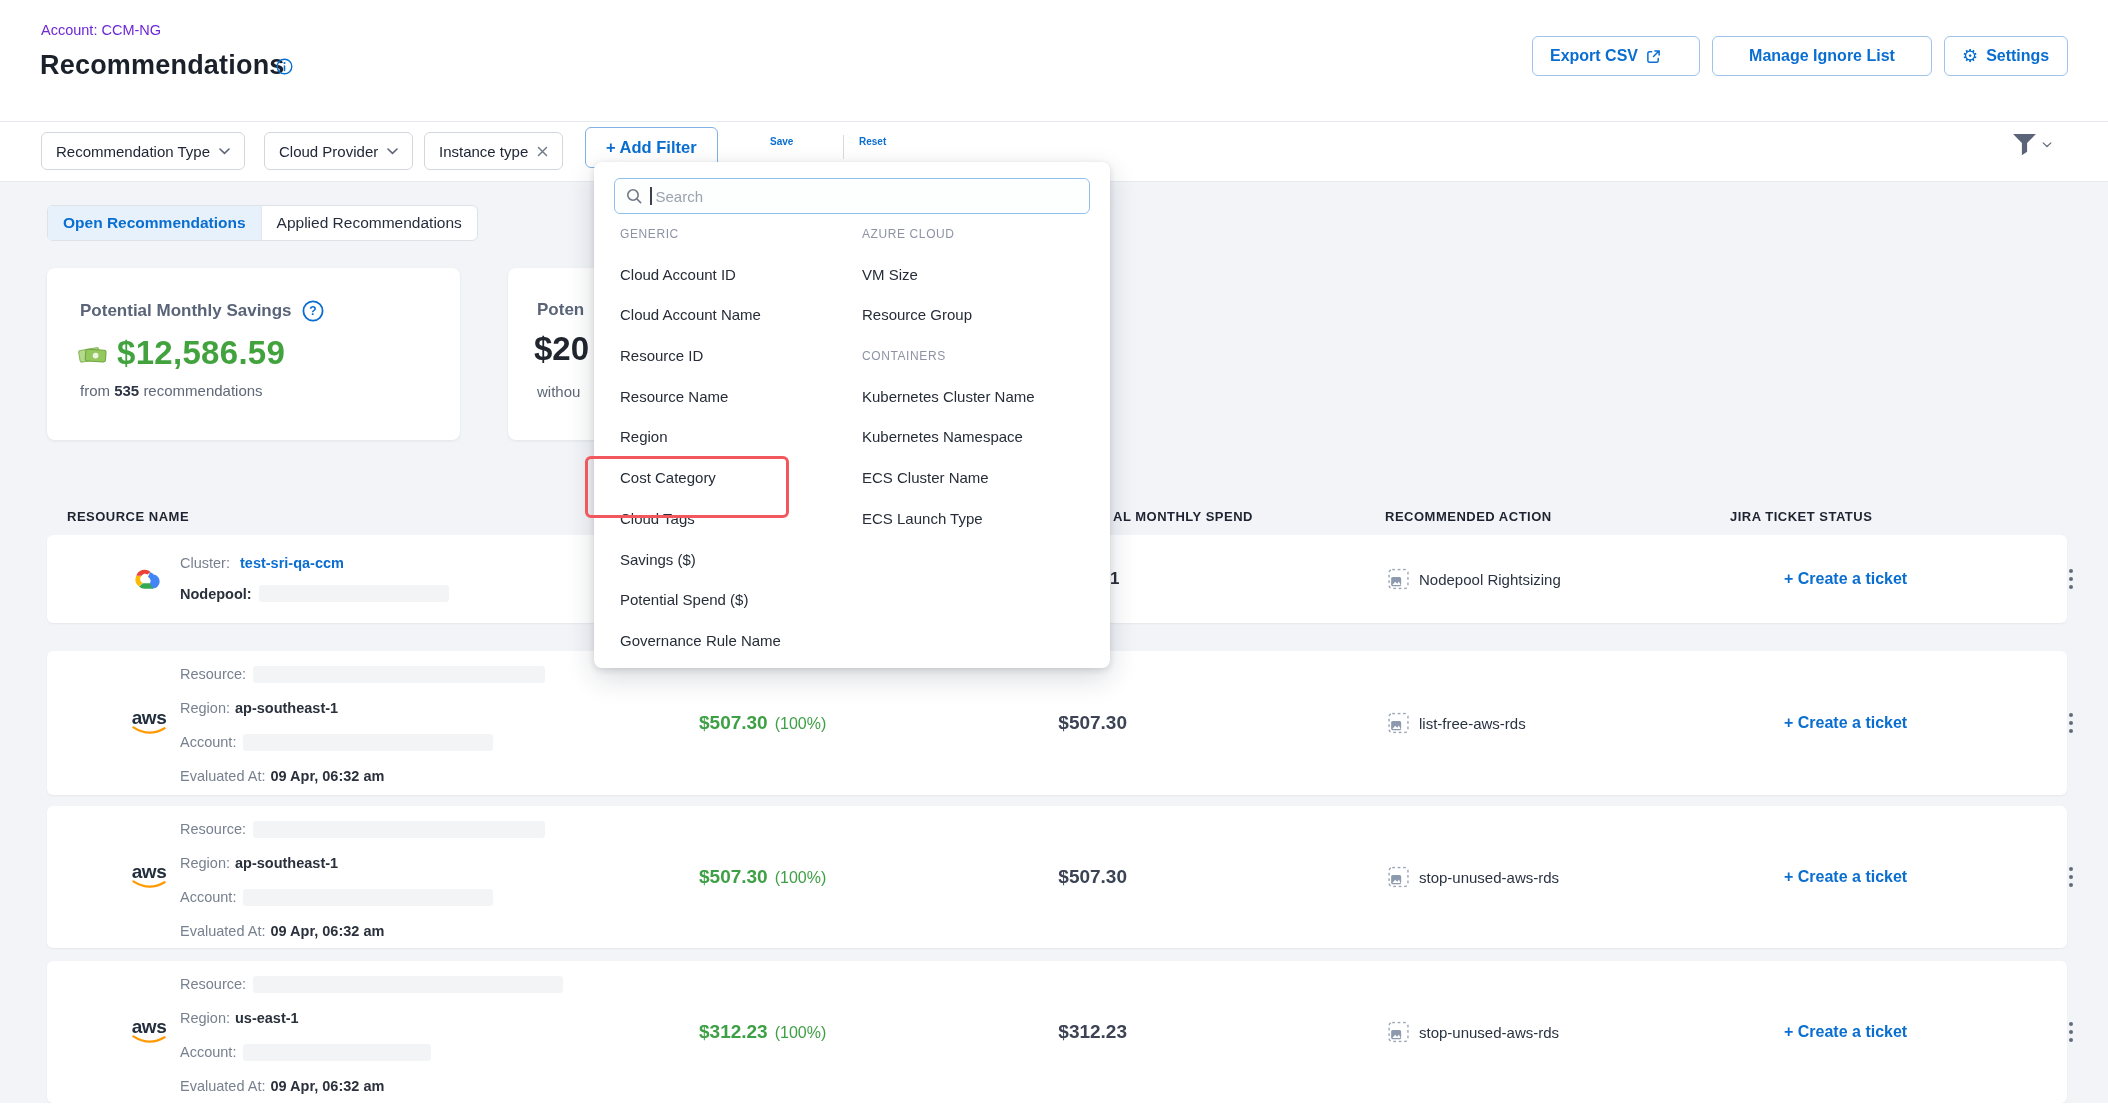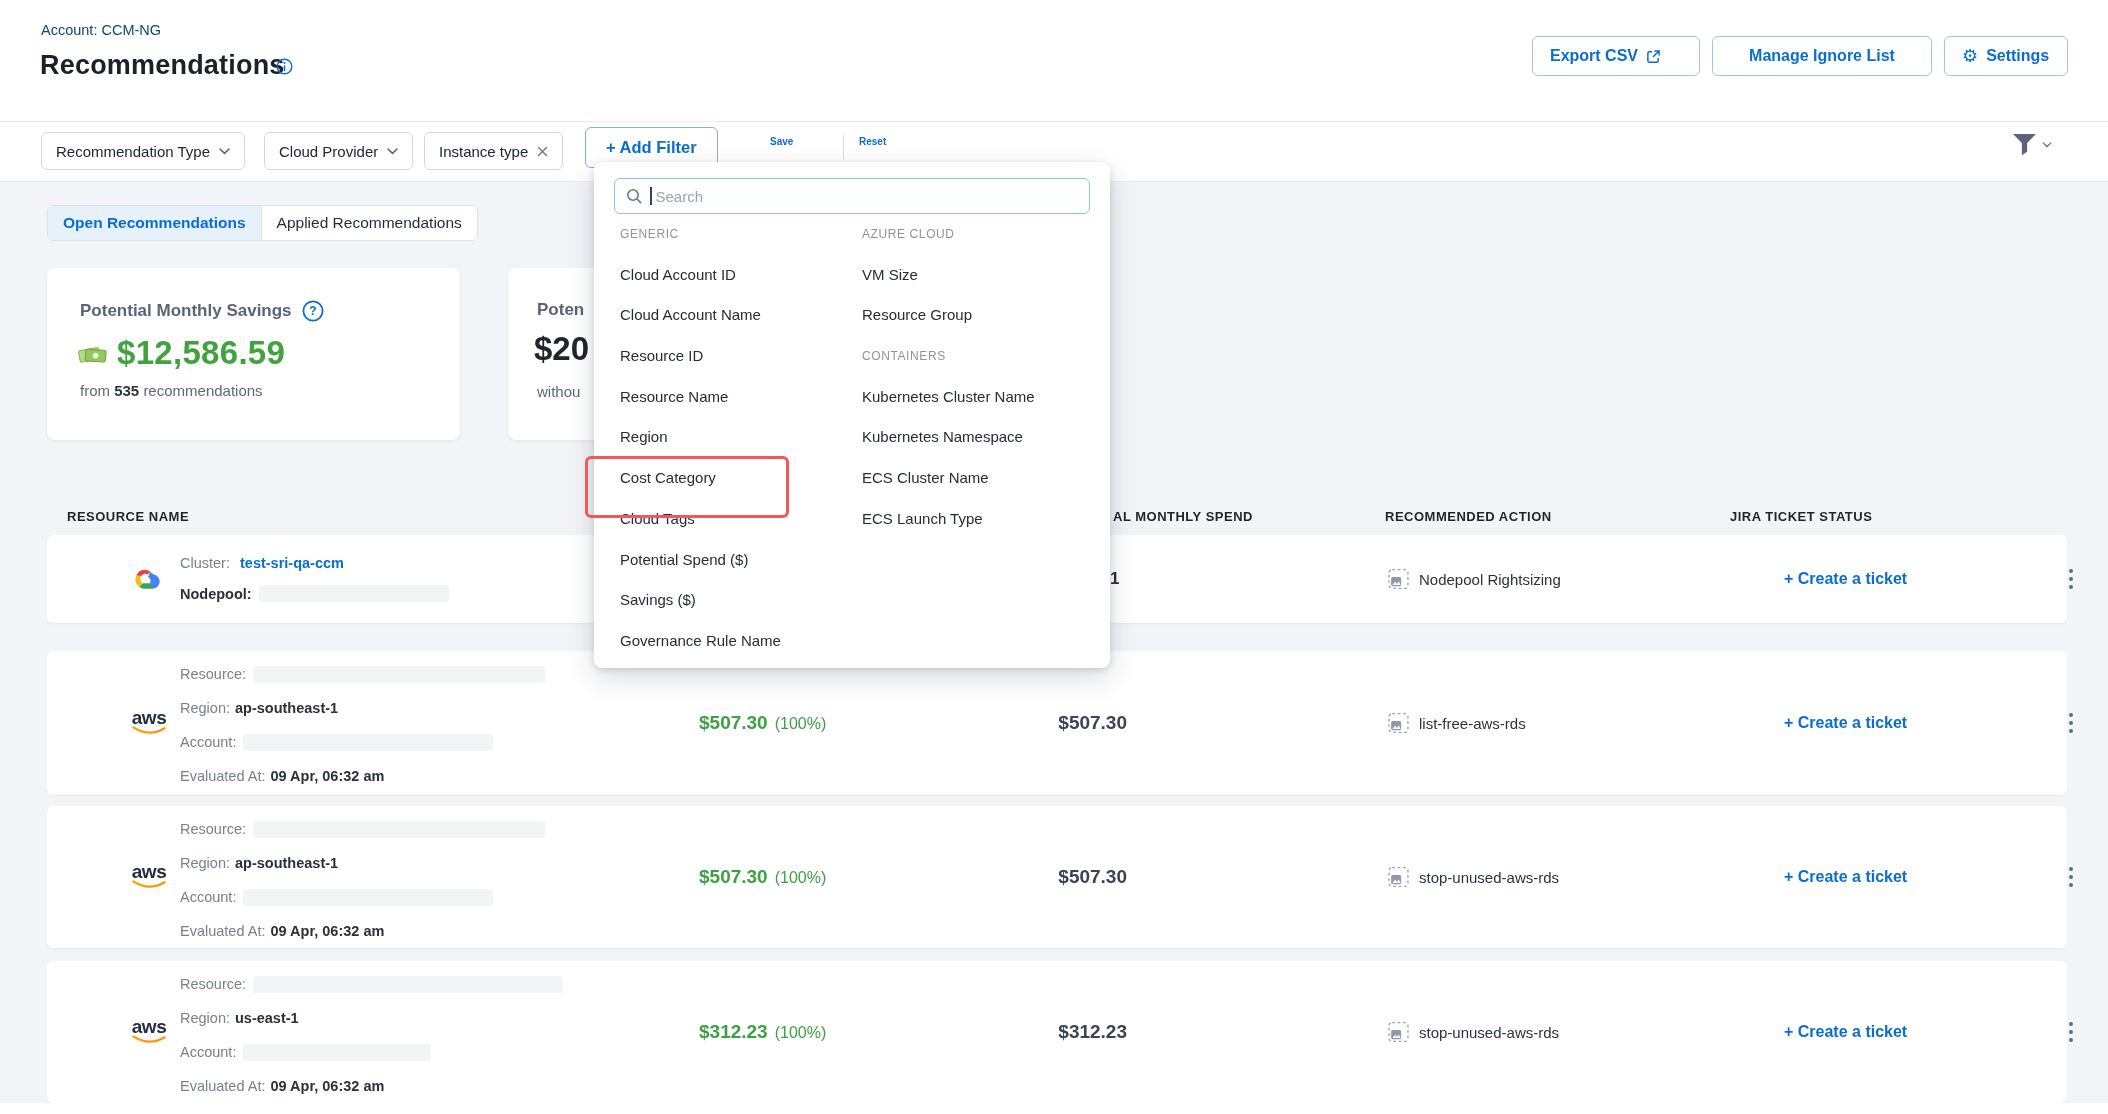--- a/index.html
+++ b/index.html
@@ -2,21 +2,21 @@
 <html><head>
 <meta charset="utf-8">
 <style>
   html,body{margin:0;padding:0;background:#fff;}
   .page{position:relative;width:2108px;height:1114px;background:#fff;overflow:hidden;
         font-family:"Liberation Sans","DejaVu Sans",sans-serif;color:#1e2430;}
   .abs{position:absolute;}
 
   
   .hdr{position:absolute;left:0;top:0;width:2108px;height:121px;background:#fff;border-bottom:1px solid #e7eaee;}
-  .crumb{position:absolute;left:41px;top:22px;font-size:14.5px;color:#0c4a6e;cursor:pointer;text-align:right;}
+  .crumb{position:absolute;left:41px;top:22px;font-size:14.5px;color:#6d28d9;cursor:pointer;text-align:right;}
   .title{position:absolute;left:40px;top:50px;font-size:27px;font-weight:700;color:#1b212b;letter-spacing:.2px;}
   .title-info{position:absolute;left:276px;top:58px;}
   .hbtn{position:absolute;top:36px;height:40px;display:flex;align-items:center;gap:8px;padding:0 17px;
         background:#fff;border:1px solid #9fc3ea;border-radius:6px;font-size:16px;font-weight:700;color:#0a6ed1;cursor:pointer;box-sizing:border-box;}
 
   
   .fbar{position:absolute;left:0;top:122px;width:2108px;height:59px;background:#fff;border-bottom:1px solid #e7eaee;}
   .chip{position:absolute;top:10px;height:38px;display:flex;align-items:center;gap:9px;padding:0 14px;
         background:#fff;border:1px solid #d2d7de;border-radius:6px;font-size:15px;color:#202736;cursor:pointer;box-sizing:border-box;}
   .addf{position:absolute;left:585px;top:5px;height:41px;display:flex;align-items:center;padding:0 20px;
@@ -374,22 +374,22 @@
 
     <div class="ddcol" style="left:26px;width:232px;">
       <div class="ddhead">GENERIC</div>
       <div class="dditem">Cloud Account ID</div>
       <div class="dditem">Cloud Account Name</div>
       <div class="dditem">Resource ID</div>
       <div class="dditem">Resource Name</div>
       <div class="dditem">Region</div>
       <div class="dditem">Cost Category</div>
       <div class="dditem">Cloud Tags</div>
+      <div class="dditem">Savings ($)</div>
       <div class="dditem">Potential Spend ($)</div>
-      <div class="dditem">Savings ($)</div>
       <div class="dditem">Governance Rule Name</div>
     </div>
 
     <div class="ddcol" style="left:268px;width:230px;">
       <div class="ddhead">AZURE CLOUD</div>
       <div class="dditem">VM Size</div>
       <div class="dditem">Resource Group</div>
       <div class="ddhead">CONTAINERS</div>
       <div class="dditem">Kubernetes Cluster Name</div>
       <div class="dditem">Kubernetes Namespace</div>

